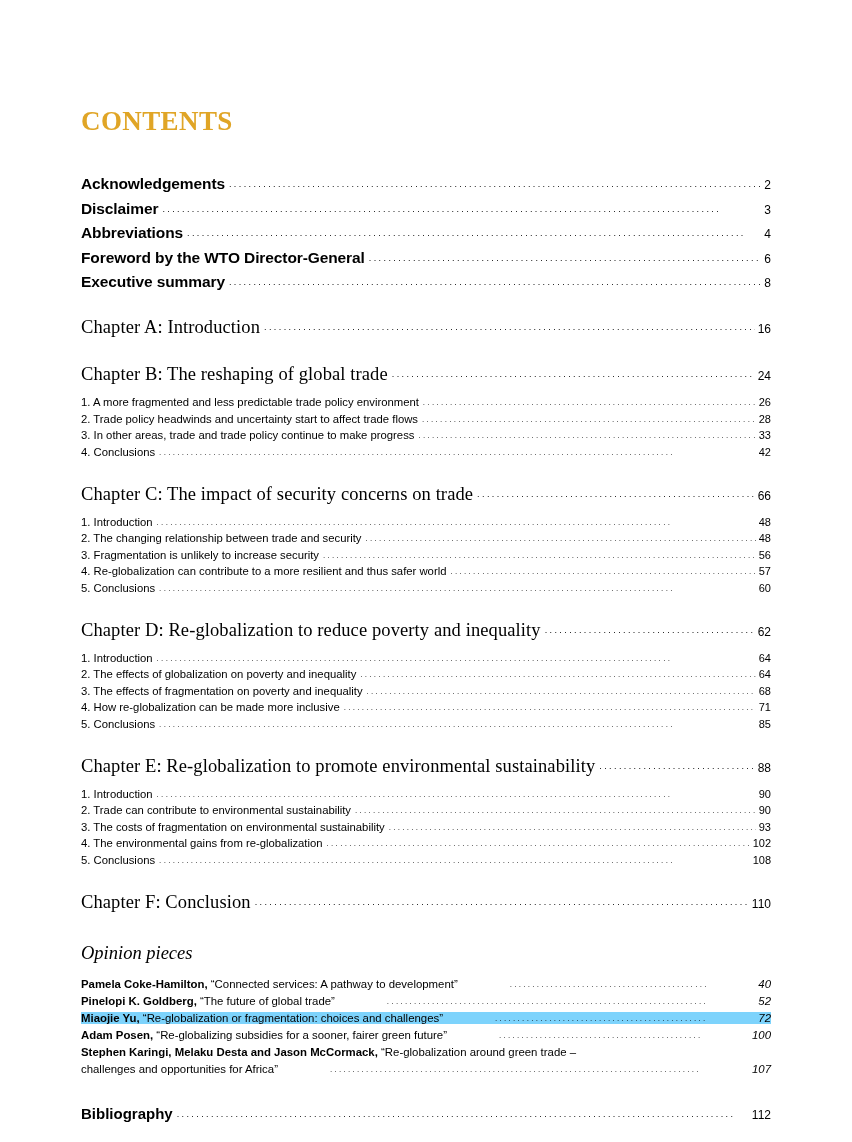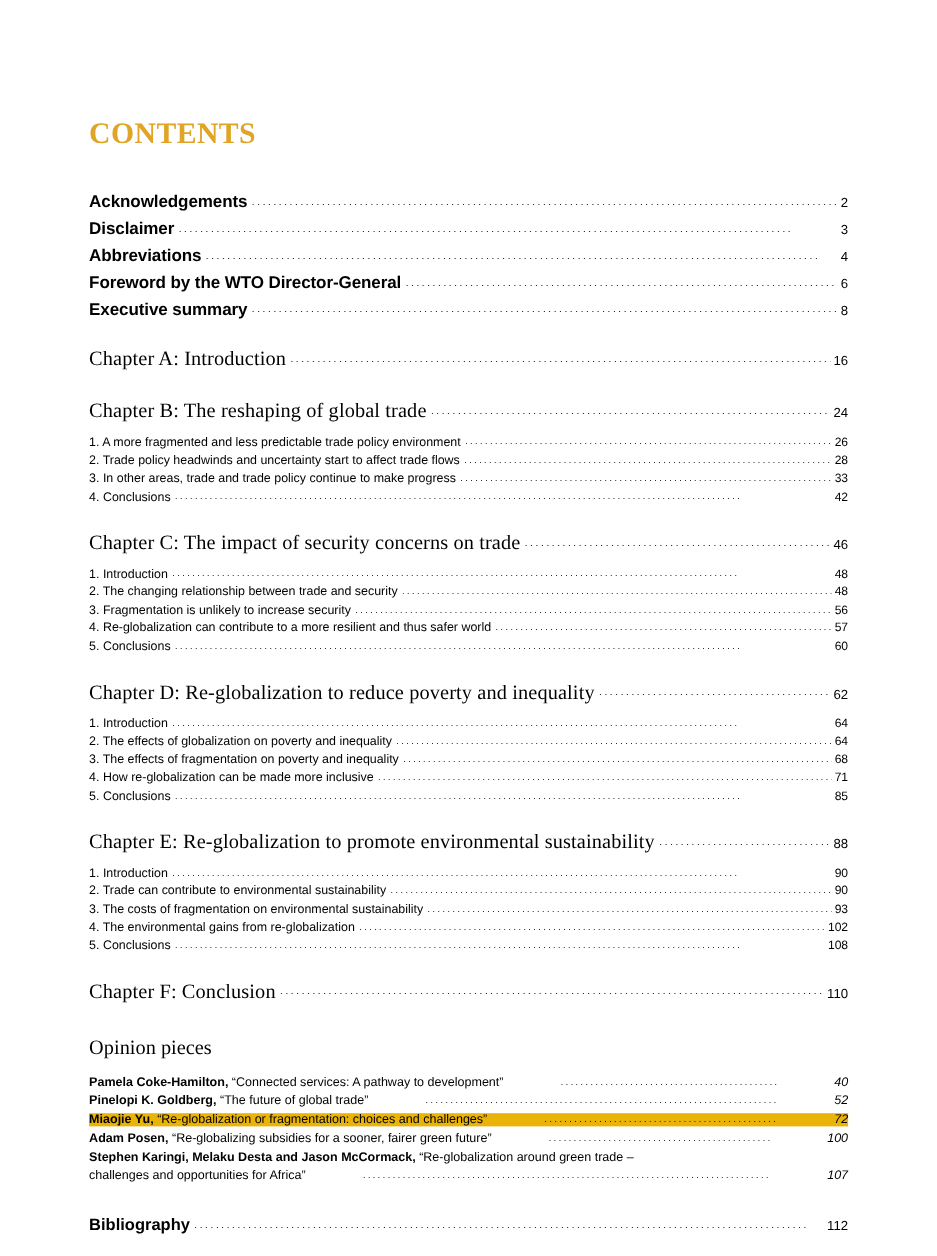--- a/index.html
+++ b/index.html
@@ -109,20 +109,21 @@
     top: -1px;
     font-size: 8px;
     letter-spacing: 2.3px;
   }
 
   .section-head {
     font-family: "Liberation Serif", serif;
     font-size: 18.5px;
     margin-top: 30px;
     margin-bottom: 14px;
+    font-style: italic;
   }
 
   .opinion .row {
     margin-bottom: 5px;
     gap: 48px;
   }
   .opinion .lbl {
     font-size: 11.4px;
   }
   .opinion .lbl b {
@@ -131,21 +132,21 @@
   .opinion .pg {
     font-size: 11.4px;
     font-style: italic;
   }
   .opinion .dots {
     top: -1px;
     font-size: 8px;
     letter-spacing: 2.3px;
   }
   .hl {
-    background: #eab308;
+    background: #7dd3fc;
   }
   .wrap-cont {
     font-size: 11.4px;
     margin-bottom: 5px;
   }
 
   .biblio {
     margin-top: 30px;
   }
   .biblio .lbl {
@@ -236,21 +237,21 @@
           <span class="dots">..................................................................................................................</span>
           <span class="pg">42</span>
         </div>
       </div>
     </div>
 
     <div class="chapter-block">
       <div class="row chapter">
         <span class="lbl">Chapter C: The impact of security concerns on trade</span>
         <span class="dots">..................................................................................................................</span>
-        <span class="pg">46</span>
+        <span class="pg">66</span>
       </div>
       <div class="subs">
         <div class="row sub">
           <span class="lbl">1. Introduction</span>
           <span class="dots">..................................................................................................................</span>
           <span class="pg">48</span>
         </div>
         <div class="row sub">
           <span class="lbl">2. The changing relationship between trade and security</span>
           <span class="dots">..................................................................................................................</span>

